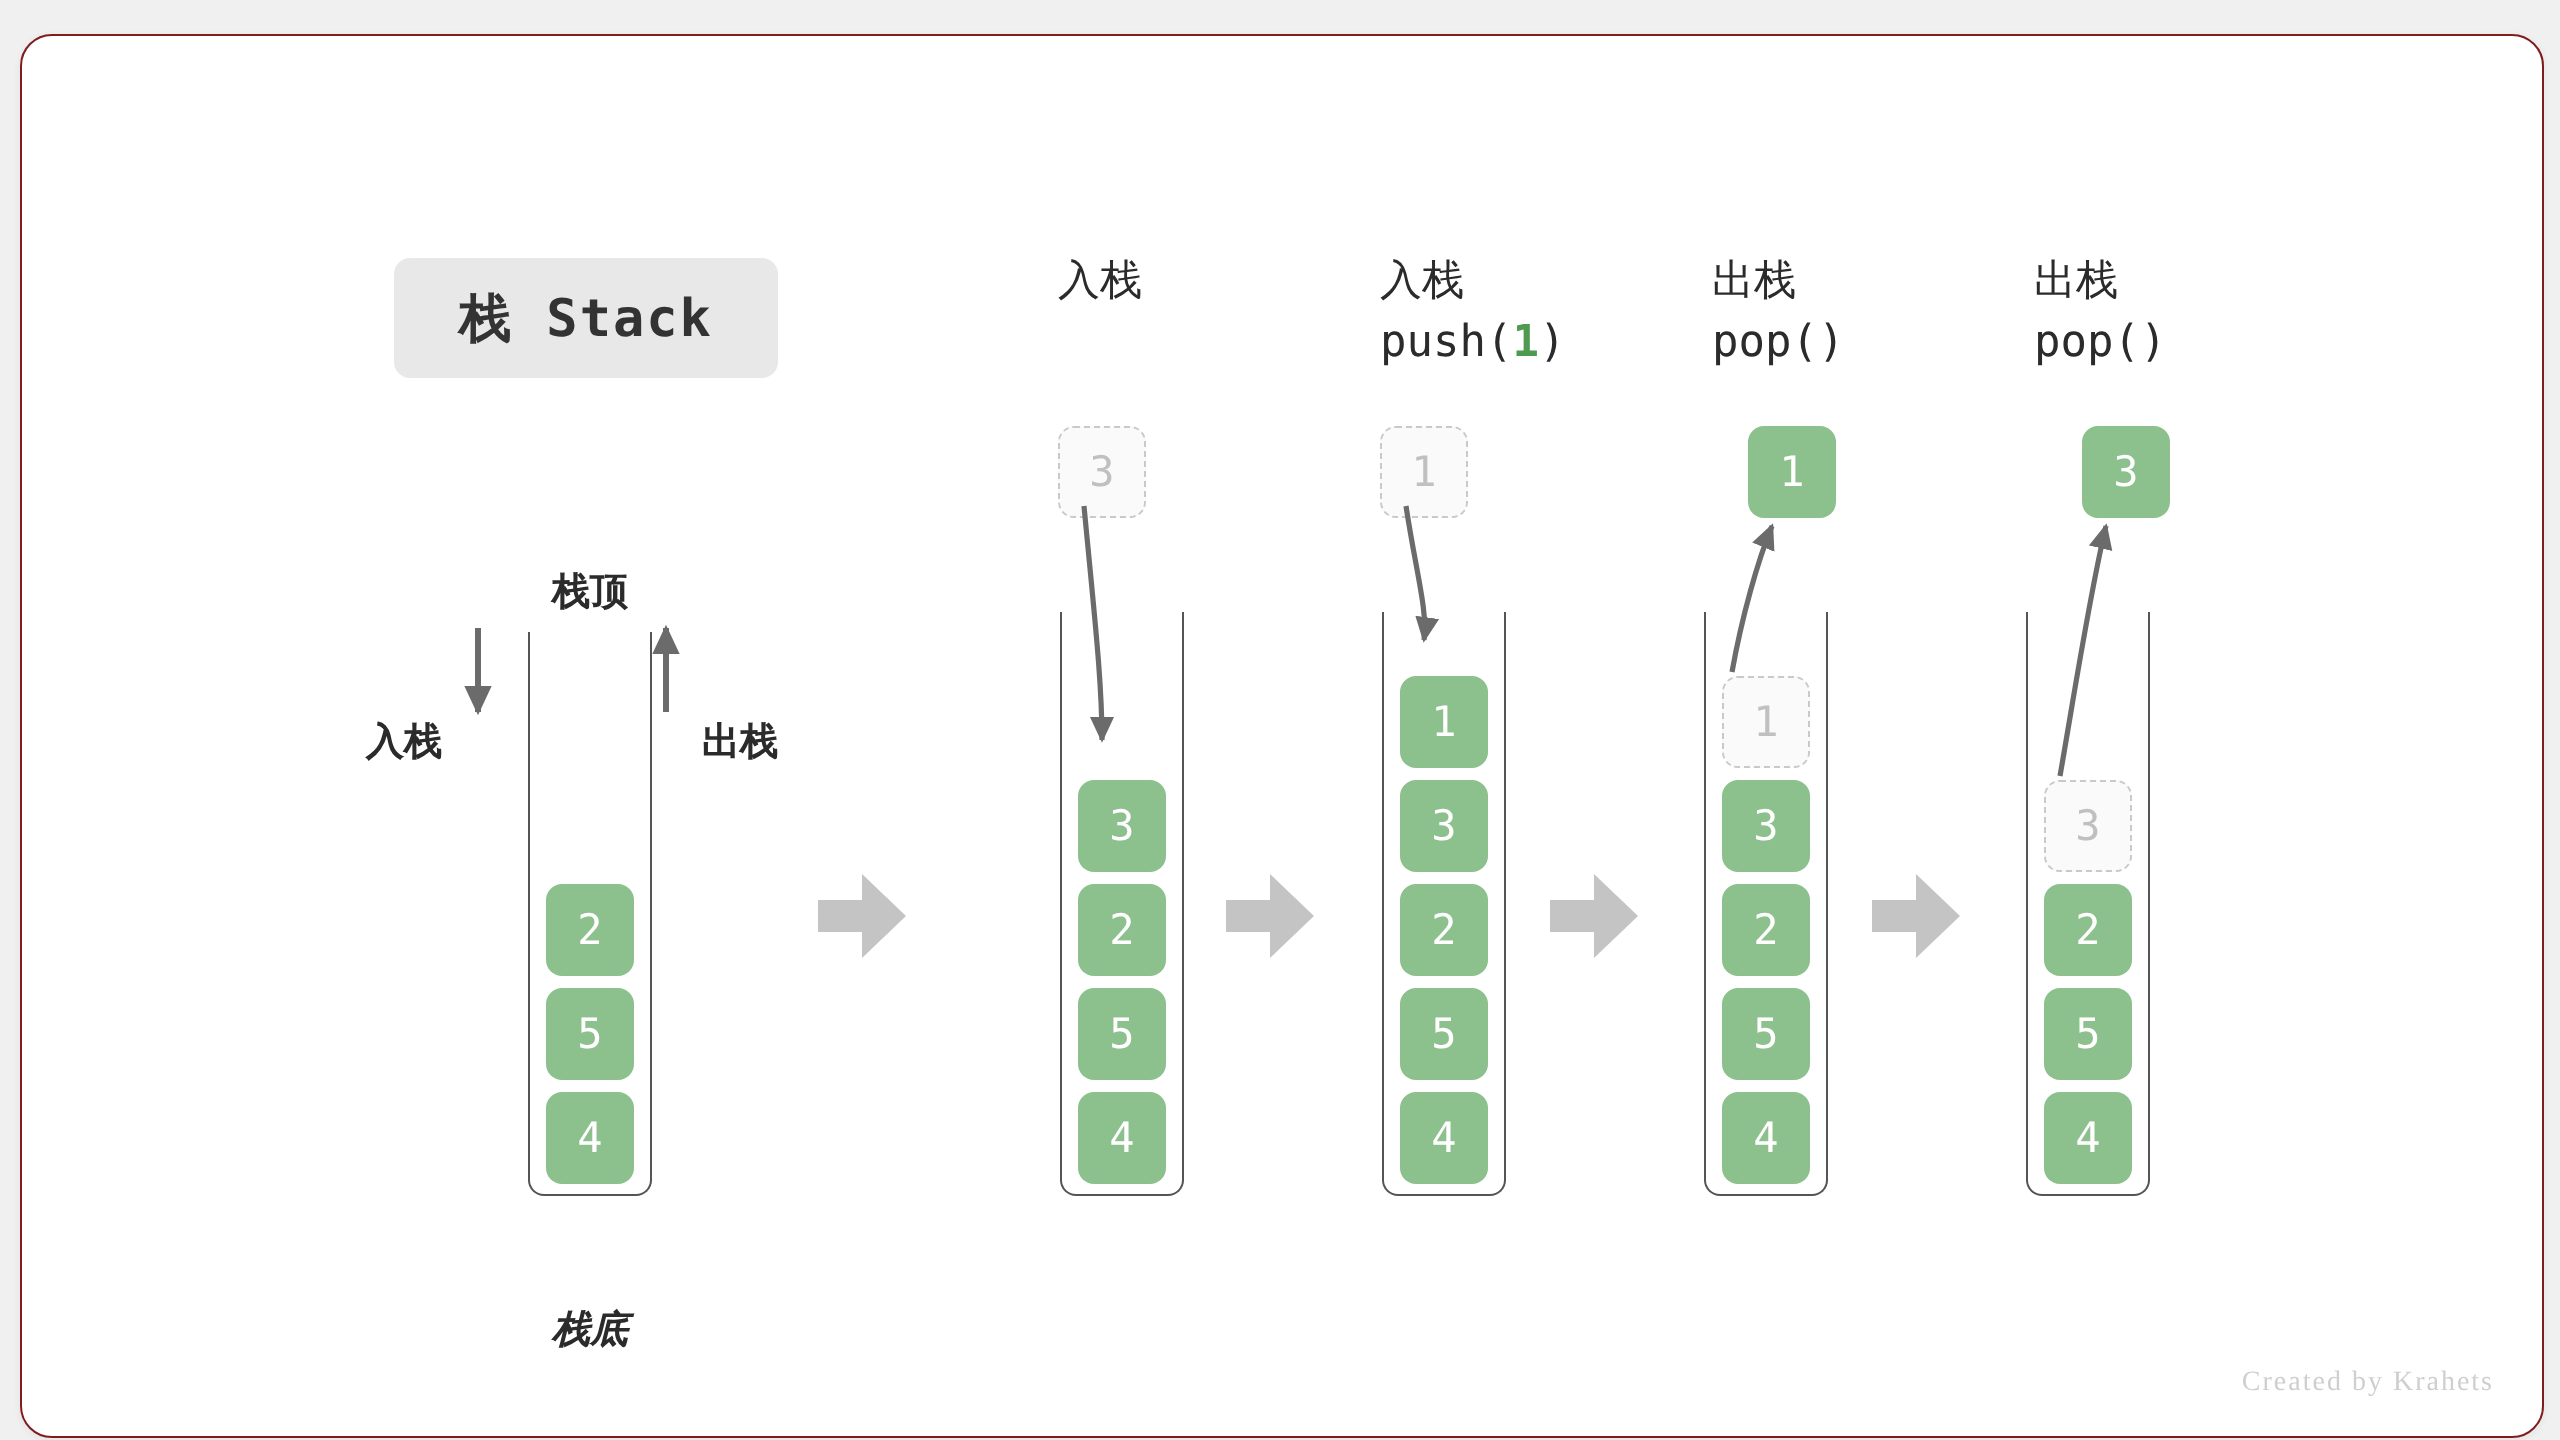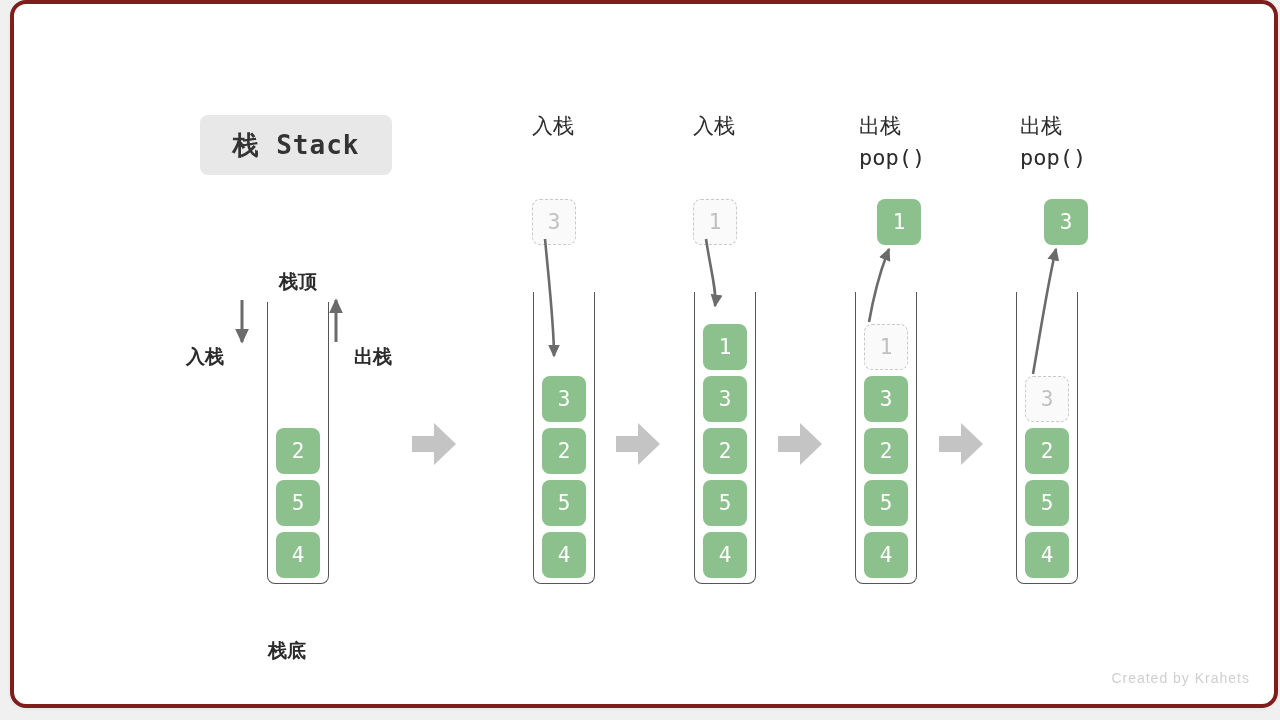--- a/index.html
+++ b/index.html
@@ -4,25 +4,25 @@
 <style>
   html, body {
     margin: 0; padding: 0;
     width: 1280px; height: 720px;
     background: #f0f0f0;
     font-family: "Liberation Sans", "DejaVu Sans", sans-serif;
     overflow: hidden;
   }
   #card {
     position: absolute;
-    left: 10px; top: 0;
+    left: 10px; top: 17px;
     width: 1260px; height: 700px;
     background: #ffffff;
     border-radius: 16px;
-    border: 4px solid #7f1d1d;
+    border: 1px solid #7f1d1d;
     box-shadow: 0 1px 4px rgba(0,0,0,0.06);
     overflow: hidden;
   }
   .abs { position: absolute; }
 
   
   #title-badge {
     left: 186px; top: 111px;
     width: 192px; height: 60px;
     background: #e8e8e8;
@@ -36,21 +36,21 @@
   }
 
   
   .cn-label {
     font-family: "DejaVu Sans", "Liberation Sans", sans-serif;
     font-size: 19px; font-weight: bold; color: #2b2b2b;
     white-space: nowrap;
     margin-top: 20px;
   }
   #label-top    { left: 254px; top: 245px; width: 60px; text-align: center; }
-  #label-bottom { left: 254px; top: 614px; width: 60px; text-align: left; }
+  #label-bottom { left: 254px; top: 614px; width: 60px; text-align: center; font-style: italic; }
   #label-push   { left: 172px; top: 320px; }
   #label-pop    { left: 340px; top: 320px; }
 
   
   .col-head {
     width: 190px; text-align: left;
   }
   .col-head .cn {
     font-family: "DejaVu Sans", "Liberation Sans", sans-serif;
     font-size: 21px; color: #2b2b2b; line-height: 30px;
@@ -95,21 +95,21 @@
 
   svg.overlay {
     position: absolute; left: 0; top: 0;
     width: 1260px; height: 700px;
     pointer-events: none;
   }
 
   
   #footer {
     right: 24px; bottom: 18px;
-    font-family: Liberation Sans, sans-serif;
+    font-family: Liberation Serif, serif;
     font-size: 14px; color: #cfcfcf; letter-spacing: 1px;
   }
 </style>
 </head>
 <body>
 
 <div id="card">
 
   <div class="abs" id="title-badge">
     <span class="txt">栈 Stack</span>
@@ -130,20 +130,21 @@
     <div class="cell solid">5</div>
     <div class="cell solid">4</div>
   </div>
 
   <div class="abs col-head" style="left:518px; top:107px;">
     <div class="cn">入栈</div>
   </div>
 
   <div class="abs col-head" style="left:679px; top:107px;">
     <div class="cn">入栈</div>
+    <div class="code"><span>push(</span><span class="num">1</span><span>)</span></div>
   </div>
 
   <div class="abs col-head" style="left:845px; top:107px;">
     <div class="cn">出栈</div>
     <div class="code"><span>pop(</span><span class="num"></span><span>)</span></div>
   </div>
 
   <div class="abs col-head" style="left:1006px; top:107px;">
     <div class="cn">出栈</div>
     <div class="code"><span>pop(</span><span class="num"></span><span>)</span></div>

